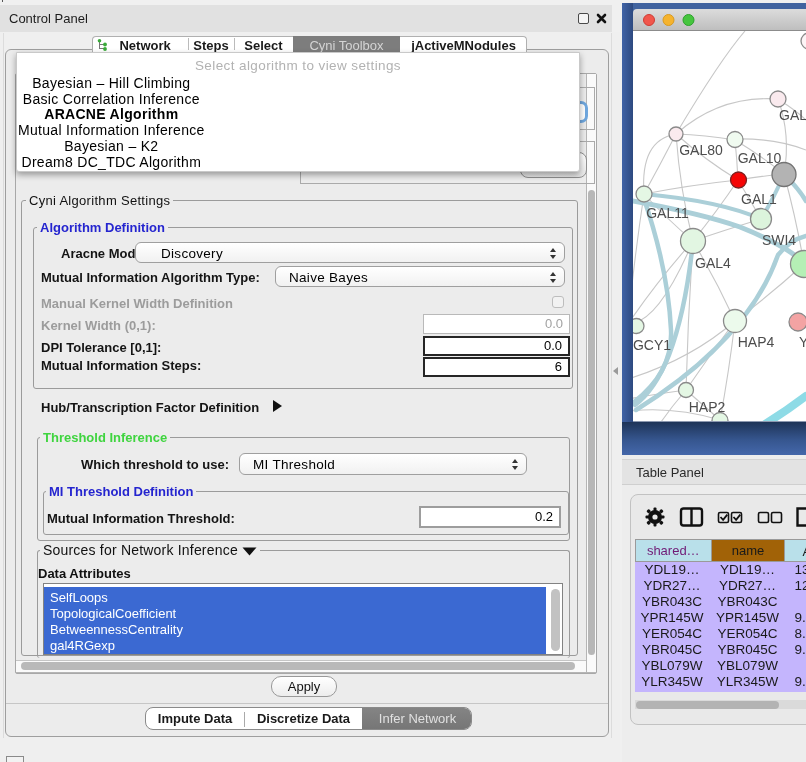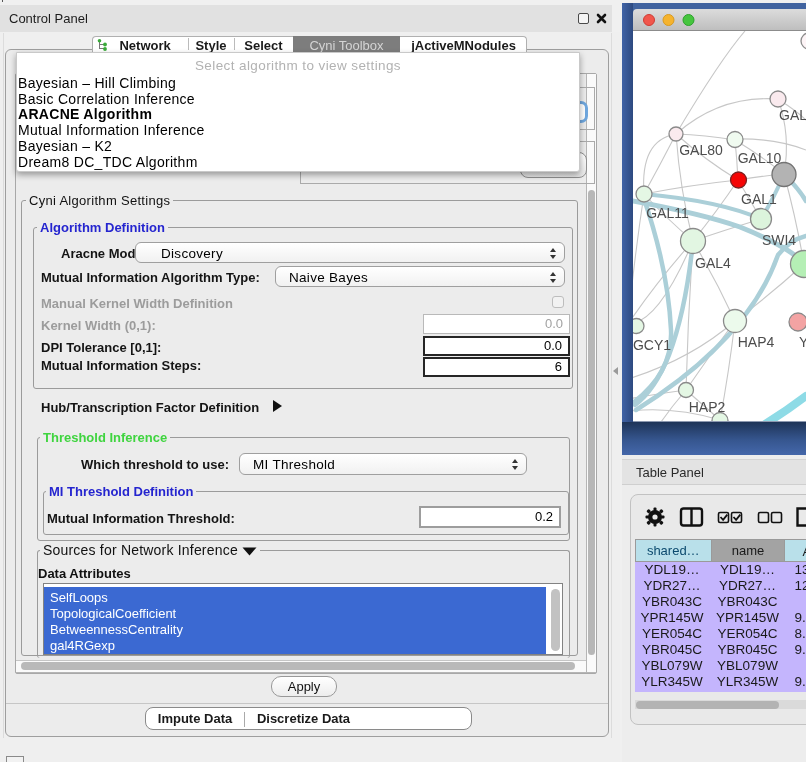--- a/index.html
+++ b/index.html
@@ -110,43 +110,44 @@
 <div class="abs" style="left:551px;top:589px;width:9px;height:62px;background:#c2c2c2;border-radius:4.5px;"></div>
 
 <div class="abs" style="left:16px;top:672px;width:581px;height:1px;background:#b5b5b5;"></div>
 <div class="abs" style="left:271px;top:676px;width:66px;height:21px;border:1px solid #999;border-radius:10px;background:linear-gradient(#fff,#ededed);font-size:13px;color:#111;text-align:center;line-height:19px;">Apply</div>
 
 <div class="abs" style="left:6px;top:703px;width:602px;height:1px;background:#c6c6c6;"></div>
 <div class="abs" style="left:145px;top:707px;width:327px;height:23px;border:1px solid #8a8a8a;border-radius:8px;background:#fff;overflow:hidden;">
   <div style="position:absolute;left:0;top:0;width:98px;height:23px;font-size:13px;font-weight:bold;color:#1a1a1a;text-align:center;line-height:22px;">Impute Data</div>
   <div style="position:absolute;left:98px;top:4px;width:1px;height:15px;background:#aaa;"></div>
   <div style="position:absolute;left:99px;top:0;width:117px;height:23px;font-size:13px;font-weight:bold;color:#1a1a1a;text-align:center;line-height:22px;">Discretize Data</div>
+  <div style="position:absolute;left:216px;top:0;width:111px;height:23px;background:linear-gradient(#848484,#757575);font-size:13px;color:#e0e0e0;text-align:center;line-height:22px;">Infer Network</div>
 </div>
 
 <div class="abs" style="left:6px;top:756px;width:18px;height:10px;border:1.5px solid #8a8a8a;background:#f2f2f2;"></div>
 
 <div class="abs" style="left:92px;top:36px;width:435px;height:16px;background:#fff;border:1px solid #b0b0b0;border-bottom:none;border-radius:4px 4px 0 0;"></div>
 <div class="abs" style="left:188px;top:38px;width:1px;height:12px;background:#bbb;"></div>
 <div class="abs" style="left:234px;top:38px;width:1px;height:12px;background:#bbb;"></div>
 <div class="abs" style="left:293px;top:36px;width:107px;height:16px;background:#7d7d7d;"></div>
 <div class="abs" style="left:92px;top:38px;width:99px;height:13px;font-size:13px;font-weight:bold;color:#1a1a1a;text-align:center;">&nbsp;&nbsp;Network</div>
 <svg class="abs" style="left:97px;top:39px;" width="11" height="12" viewBox="0 0 11 12">
     <path d="M2.5 2.5 V10 M2.5 5.5 H7 M2.5 9.5 H7" stroke="#777" stroke-width="1" fill="none"></path>
     <circle cx="2.5" cy="1.8" r="1.8" fill="#3aaa3a"></circle>
     <circle cx="8" cy="5.5" r="1.9" fill="#3aaa3a"></circle>
     <circle cx="8" cy="10" r="1.9" fill="#3aaa3a"></circle>
   </svg>
-<div class="abs" style="left:188px;top:38px;width:46px;height:13px;font-size:13px;font-weight:bold;color:#1a1a1a;text-align:center;">Style</div>
+<div class="abs" style="left:188px;top:38px;width:46px;height:13px;font-size:13px;font-weight:bold;color:#1a1a1a;text-align:center;">Steps</div>
 <div class="abs" style="left:234px;top:38px;width:59px;height:13px;font-size:13px;font-weight:bold;color:#1a1a1a;text-align:center;">Select</div>
 <div class="abs" style="left:293px;top:38px;width:107px;height:13px;font-size:13px;color:#d4d4d4;text-align:center;">Cyni Toolbox</div>
 <div class="abs" style="left:400px;top:38px;width:127px;height:30px;font-size:13px;font-weight:bold;color:#1a1a1a;text-align:center;">jActiveMNodules</div>
 
 <div class="abs" style="left:16px;top:52px;width:564px;height:120px;background:#fff;border:1px solid #c9c9c9;border-radius:0 0 3px 3px;box-shadow:0 3px 6px rgba(0,0,0,0.35);z-index:30;"></div>
 <div class="abs" style="left:16px;top:58px;width:564px;height:14px;font-size:13.5px;letter-spacing:0.4px;color:#b2b2b2;text-align:center;z-index:31;">Select algorithm to view settings</div>
-<div class="abs" style="left:18px;top:76px;font-size:14px;letter-spacing:0.3px;color:#000;line-height:15.7px;z-index:31;">Bayesian – Hill Climbing<br>Basic Correlation Inference<br><b>ARACNE Algorithm</b><br>Mutual Information Inference<br>Bayesian – K2<br>Dream8 DC_TDC Algorithm</div>
+<div class="abs" style="left:18px;top:76px;font-size:14px;letter-spacing:0.3px;color:#000;line-height:15.7px;z-index:31;text-align:center;">Bayesian – Hill Climbing<br>Basic Correlation Inference<br><b>ARACNE Algorithm</b><br>Mutual Information Inference<br>Bayesian – K2<br>Dream8 DC_TDC Algorithm</div>
 
 <svg class="abs" style="left:612px;top:366px;" width="7" height="10" viewBox="0 0 7 10">
     <path d="M6 1 L1 5 L6 9 Z" fill="#9a9a9a"></path>
   </svg>
 
 <svg id="net" class="abs" style="left:622px;top:0;z-index:5;" width="184" height="455" viewBox="622 0 184 455">
   <defs>
     <linearGradient id="tbar" x1="0" y1="0" x2="0" y2="1">
         <stop offset="0" stop-color="#dcdcdc"></stop>
         <stop offset="1" stop-color="#bdbdbd"></stop>
@@ -284,22 +285,22 @@
       <rect x="86.5" y="5.5" width="10" height="10" rx="1.5"></rect>
     <path d="M75.5 10 l2.6 2.8 l4.2 -5.2" stroke-width="1.8"></path>
       <path d="M88.5 10 l2.6 2.8 l4.2 -5.2" stroke-width="1.8"></path>
     <rect x="113.5" y="5.5" width="10" height="10" rx="1.5"></rect>
       <rect x="126.5" y="5.5" width="10" height="10" rx="1.5"></rect>
   </g>
   <path d="M152.5 1.5 h12 v17 h-12 z" fill="none" stroke="#111" stroke-width="2.4"></path>
 </svg>
 
 <div class="abs" style="left:634.5px;top:539px;width:172px;height:23px;background:#b9e0ea;border:1px solid #9a9a9a;overflow:hidden;">
-  <div style="position:absolute;left:0;top:0;width:75.5px;height:23px;font-size:13px;color:#0c4a6e;text-align:center;line-height:22px;">shared…</div>
-  <div style="position:absolute;left:75.5px;top:-1px;width:74px;height:25px;background:#a3a3a3;border-left:1px solid #9a9a9a;border-right:1px solid #9a9a9a;font-size:13px;color:#1a1a1a;text-align:center;line-height:24px;">name</div>
+  <div style="position:absolute;left:0;top:0;width:75.5px;height:23px;font-size:13px;color:#701a75;text-align:center;line-height:22px;">shared…</div>
+  <div style="position:absolute;left:75.5px;top:-1px;width:74px;height:25px;background:#a16207;border-left:1px solid #9a9a9a;border-right:1px solid #9a9a9a;font-size:13px;color:#1a1a1a;text-align:center;line-height:24px;">name</div>
   <div style="position:absolute;left:167px;top:4px;font-size:13px;color:#1a1a1a;">A</div>
 </div>
 
 <div class="abs" style="left:634.5px;top:562px;width:172px;height:130px;background:#c4b5fd;overflow:hidden;font-size:13.5px;color:#1a1a1a;text-decoration:underline;">
   <div style="position:absolute;left:0;top:0;width:75px;text-align:center;line-height:16px;">YDL19…<br>YDR27…<br>YBR043C<br>YPR145W<br>YER054C<br>YBR045C<br>YBL079W<br>YLR345W<br>YIL053C</div>
   <div style="position:absolute;left:76px;top:0;width:74px;text-align:center;line-height:16px;">YDL19…<br>YDR27…<br>YBR043C<br>YPR145W<br>YER054C<br>YBR045C<br>YBL079W<br>YLR345W<br>YIL053C</div>
   <div style="position:absolute;left:160px;top:0;width:20px;text-align:left;line-height:16px;">13<br>12<br>&nbsp;<br>9.<br>8.<br>9.<br>&nbsp;<br>9.<br>9.</div>
 </div>
 
 <div class="abs" style="left:634.5px;top:700px;width:172px;height:9px;background:#dadada;"></div>

